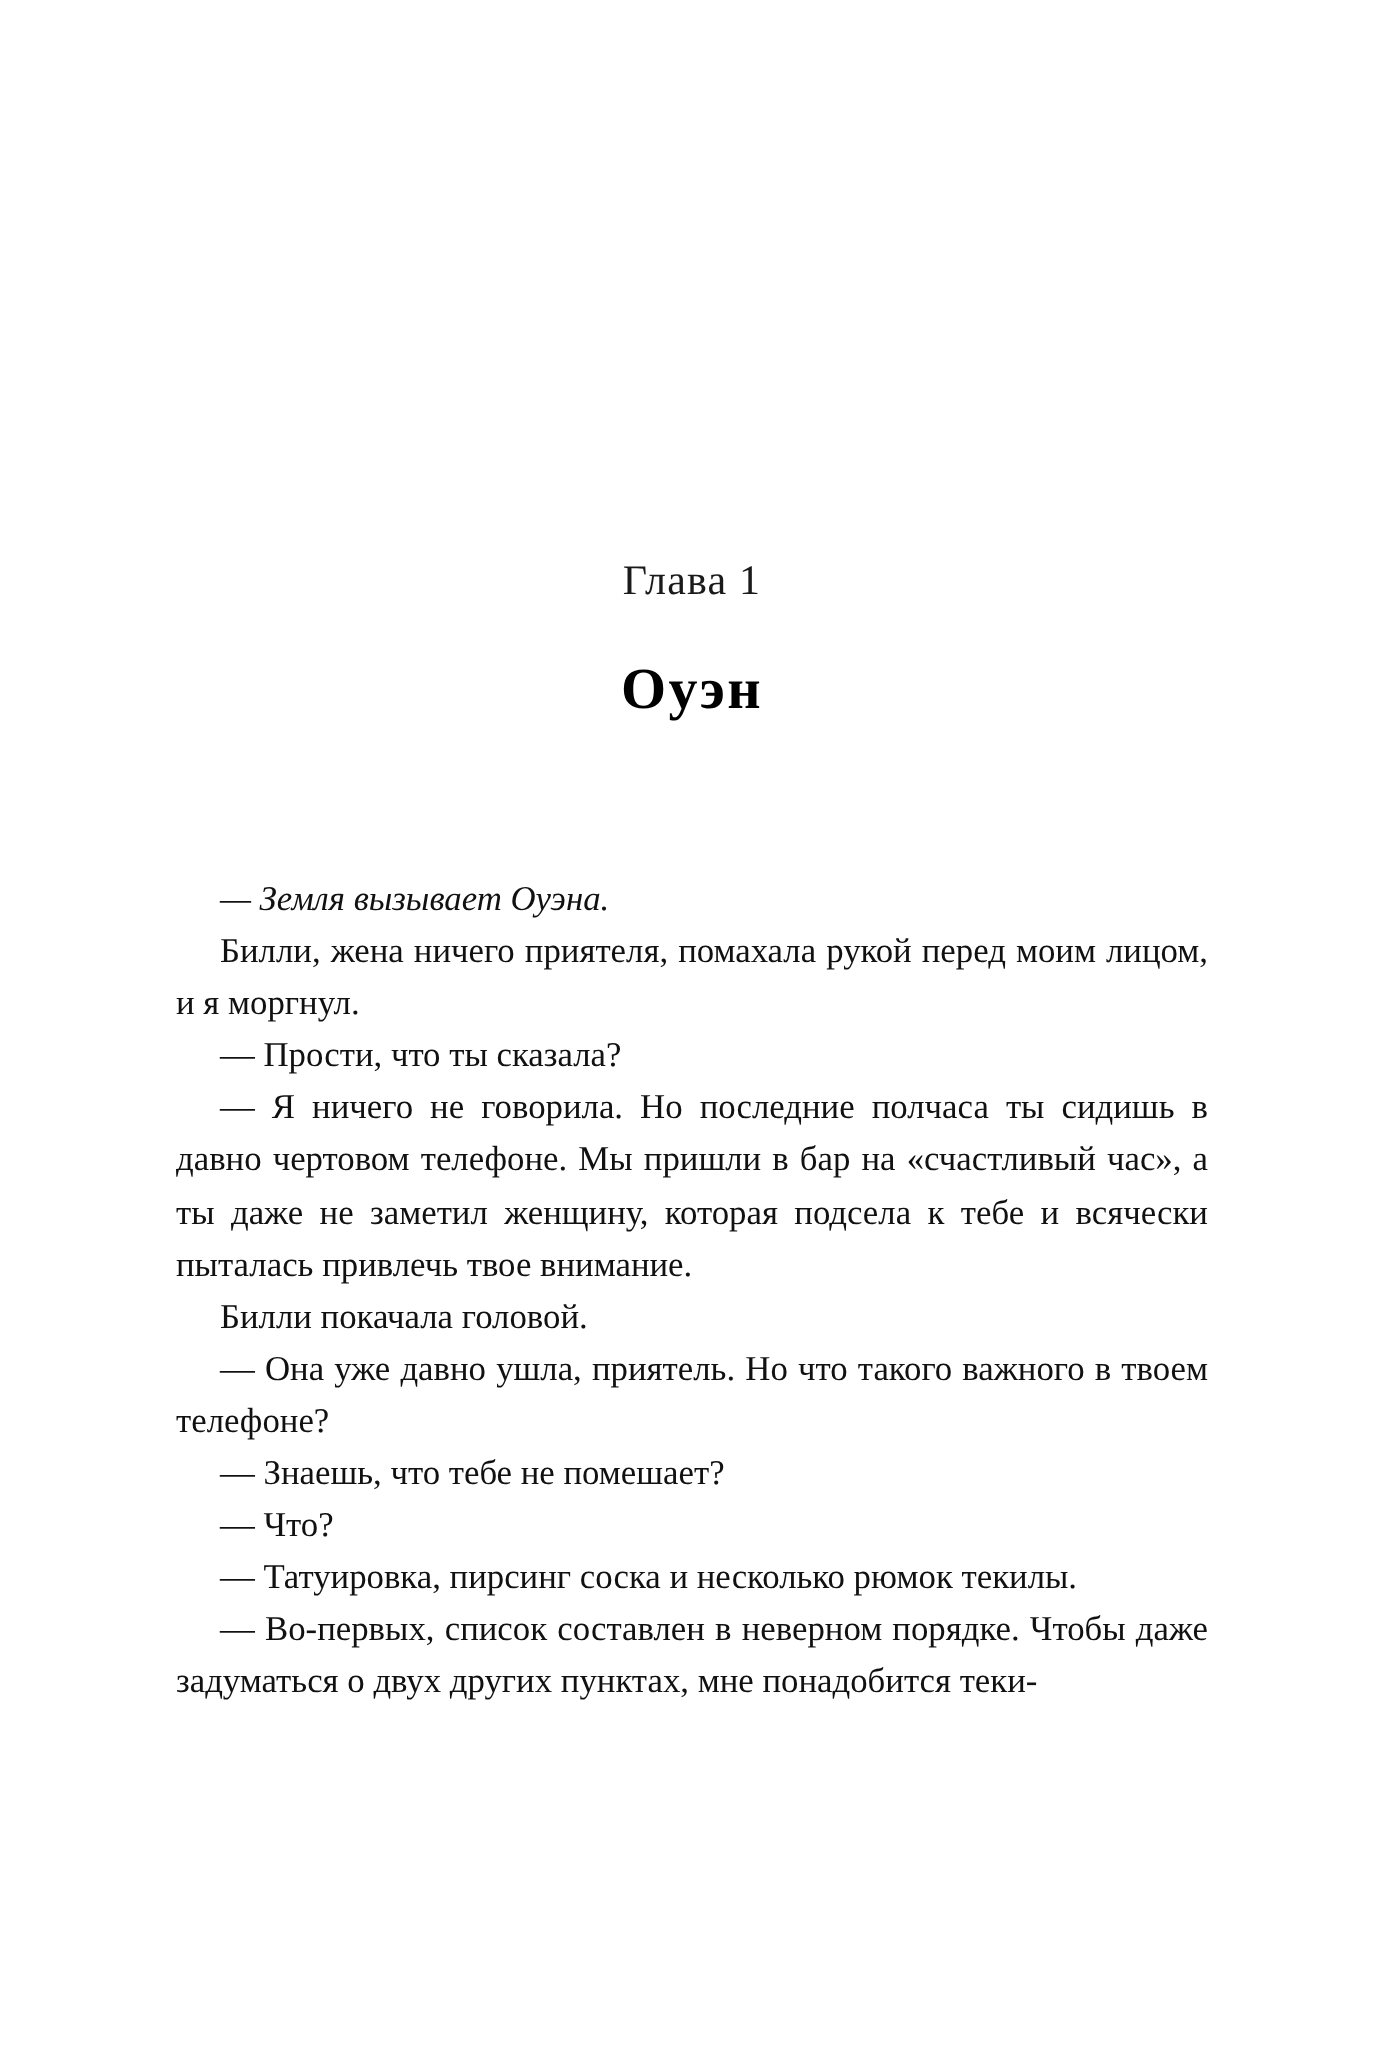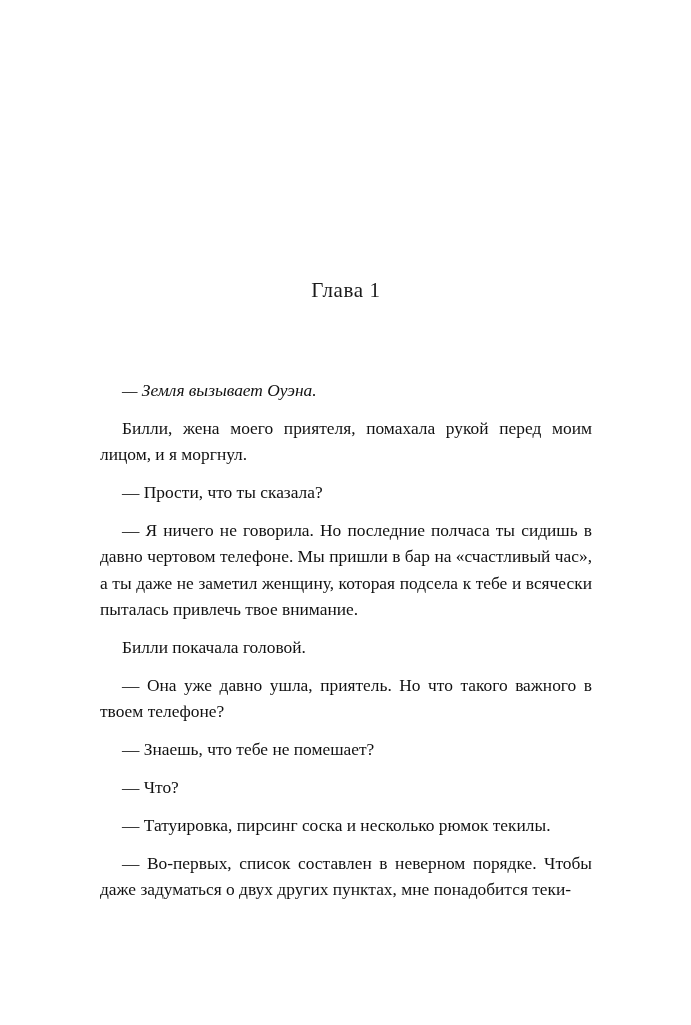--- a/index.html
+++ b/index.html
@@ -43,41 +43,42 @@
   .body-text {
     margin-top: 74px;
     font-size: 17.4px;
     line-height: 26.1px;
     text-align: justify;
     text-justify: inter-word;
     color: #111111;
     hyphens: manual;
   }
   .body-text p {
-    margin: 12px;
+    margin: 0;
     text-indent: 22px;
   }
   .body-text em {
     font-style: italic;
   }
 </style>
 </head>
 <body>
 
 <div class="page">
   <div class="content">
 
     <div class="chapter-label">Глава 1</div>
 
+    <div class="chapter-title">Оуэн</div>
 
     <div class="body-text">
       <p>
         <em>— Земля вызывает Оуэна.</em>
       </p>
-      <p>Билли, жена моего приятеля, помахала рукой перед моим лицом, и я моргнул.</p>
+      <p>Билли, жена ничего приятеля, помахала рукой перед моим лицом, и я моргнул.</p>
       <p>— Прости, что ты сказала?</p>
       <p>— Я ничего не говорила. Но последние полчаса ты сидишь в давно чертовом телефоне. Мы пришли в бар на «счастливый час», а ты даже не заметил женщину, которая подсела к тебе и всячески пыталась привлечь твое внимание.</p>
       <p>Билли покачала головой.</p>
       <p>— Она уже давно ушла, приятель. Но что такого важного в твоем телефоне?</p>
       <p>— Знаешь, что тебе не помешает?</p>
       <p>— Что?</p>
       <p>— Татуировка, пирсинг соска и несколько рюмок текилы.</p>
       <p>— Во-первых, список составлен в неверном порядке. Чтобы даже задуматься о двух других пунктах, мне понадобится теки-</p>
     </div>
 

